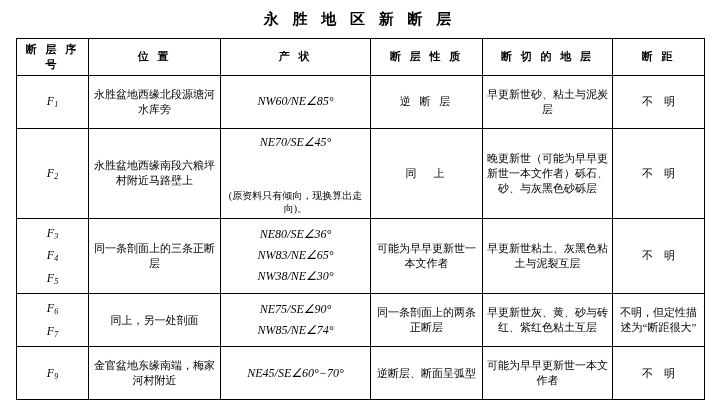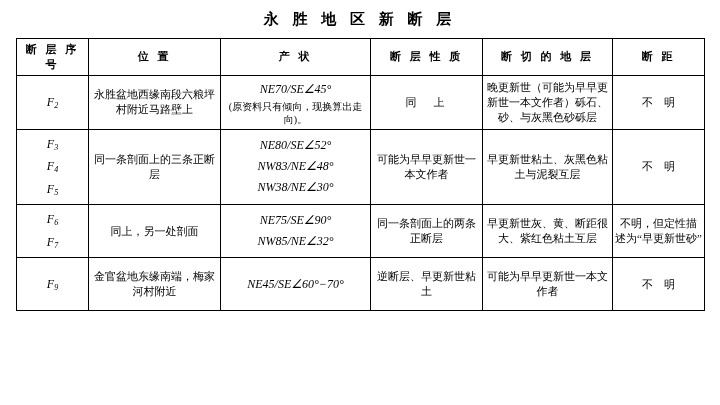--- a/index.html
+++ b/index.html
@@ -74,20 +74,21 @@
     font-size: 12px;
     display: block;
     line-height: 1.75;
     white-space: nowrap;
   }
   .note {
     font-style: normal;
     font-size: 10px;
     line-height: 1.3;
     display: block;
+    margin-top: 36px;
   }
   .loc, .nat, .strat, .dist {
     display: block;
   }
   .spaced { letter-spacing: 3px; }
   .row-tall td { height: 46px; }
 </style>
 </head>
 <body>
 
@@ -108,20 +109,40 @@
         <td>断 层 序 号</td>
         <td>位 置</td>
         <td>产 状</td>
         <td>断 层 性 质</td>
         <td>断 切 的 地 层</td>
         <td>断 距</td>
       </tr>
     </thead>
     <tbody>
 
+      <tr class="row-tall">
+        <td>
+          <span class="fid">F<sub>1</sub></span>
+        </td>
+        <td>
+          <span class="loc">永胜盆地西缘北段源塘河水库旁</span>
+        </td>
+        <td>
+          <span class="att">NW60/NE∠85°</span>
+        </td>
+        <td>
+          <span class="nat spaced">逆 断 层</span>
+        </td>
+        <td>
+          <span class="strat">早更新世砂、粘土与泥炭层</span>
+        </td>
+        <td>
+          <span class="dist">不　明</span>
+        </td>
+      </tr>
 
       <tr class="row-tall">
         <td>
           <span class="fid">F<sub>2</sub></span>
         </td>
         <td>
           <span class="loc">永胜盆地西缘南段六粮坪村附近马路壁上</span>
         </td>
         <td>
           <span class="att">NE70/SE∠45°</span>
@@ -141,22 +162,22 @@
       <tr class="row-tall">
         <td>
           <span class="fid">F<sub>3</sub></span>
           <span class="fid">F<sub>4</sub></span>
           <span class="fid">F<sub>5</sub></span>
         </td>
         <td>
           <span class="loc">同一条剖面上的三条正断层</span>
         </td>
         <td>
-          <span class="att">NE80/SE∠52°</span>
-          <span class="att">NW83/NE∠48°</span>
+          <span class="att">NE80/SE∠36°</span>
+          <span class="att">NW83/NE∠65°</span>
           <span class="att">NW38/NE∠30°</span>
         </td>
         <td>
           <span class="nat">可能为早早更新世一本文作者</span>
         </td>
         <td>
           <span class="strat">早更新世粘土、灰黑色粘土与泥裂互层</span>
         </td>
         <td>
           <span class="dist">不　明</span>
@@ -166,46 +187,46 @@
       <tr class="row-tall">
         <td>
           <span class="fid">F<sub>6</sub></span>
           <span class="fid">F<sub>7</sub></span>
         </td>
         <td>
           <span class="loc">同上，另一处剖面</span>
         </td>
         <td>
           <span class="att">NE75/SE∠90°</span>
-          <span class="att">NW85/NE∠32°</span>
+          <span class="att">NW85/NE∠74°</span>
         </td>
         <td>
           <span class="nat">同一条剖面上的两条正断层</span>
         </td>
         <td>
-          <span class="strat">早更新世灰、黄、断距很大、紫红色粘土互层</span>
-        </td>
-        <td>
-          <span class="dist">不明，但定性描述为“早更新世砂”</span>
+          <span class="strat">早更新世灰、黄、砂与砖红、紫红色粘土互层</span>
+        </td>
+        <td>
+          <span class="dist">不明，但定性描述为“断距很大”</span>
         </td>
       </tr>
 
 
       <tr class="row-tall">
         <td>
           <span class="fid">F<sub>9</sub></span>
         </td>
         <td>
           <span class="loc">金官盆地东缘南端，梅家河村附近</span>
         </td>
         <td>
           <span class="att">NE45/SE∠60°−70°</span>
         </td>
         <td>
-          <span class="nat">逆断层、早更新世粘土</span>
+          <span class="nat">逆断层、断面呈弧型</span>
         </td>
         <td>
           <span class="strat">可能为早早更新世一本文作者</span>
         </td>
         <td>
           <span class="dist">不　明</span>
         </td>
       </tr>
 
     </tbody>

